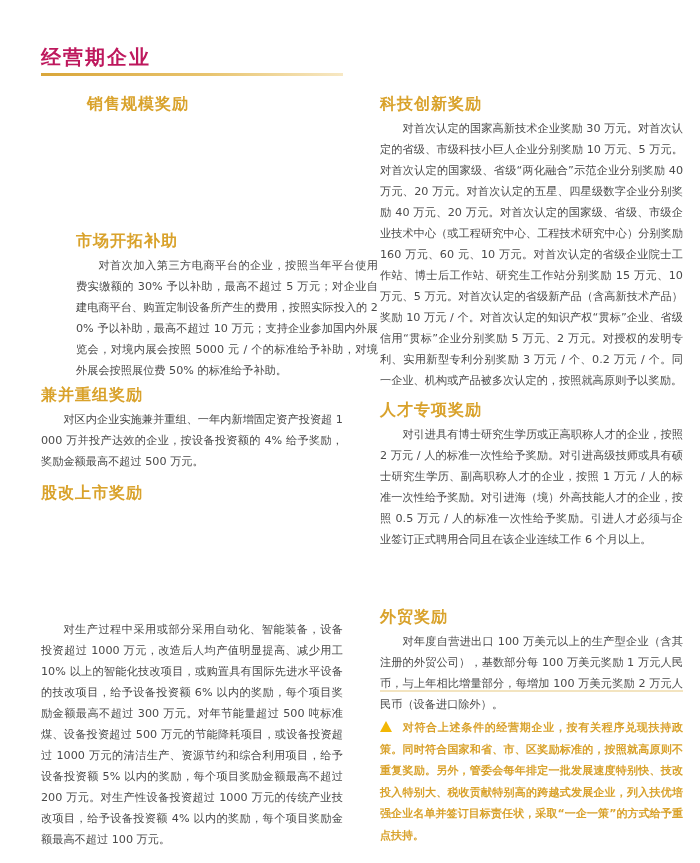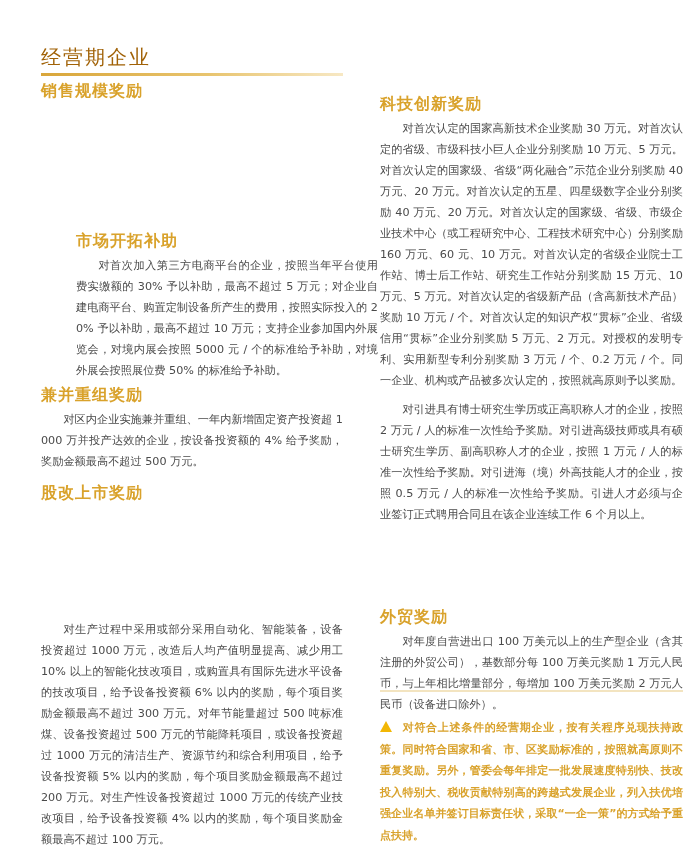--- a/index.html
+++ b/index.html
@@ -25,22 +25,22 @@
       top: 0;
     }
     .col-left { left: 41px; width: 302px; }
     .col-right { left: 380px; width: 303px; }
 
     .page-title {
       position: absolute;
       left: 41px;
       top: 44px;
       font-size: 20px;
-      font-weight: normal;
-      color: #a16207;
+      font-weight: bold;
+      color: #be185d;
       letter-spacing: 2px;
       line-height: 26px;
       text-align: center;
     }
     .title-rule {
       position: absolute;
       left: 41px;
       top: 73px;
       width: 302px;
       height: 3px;
@@ -102,21 +102,21 @@
   </style>
 </head>
 <body>
 
 <div class="page">
 
   <div class="page-title">经营期企业</div>
   <div class="title-rule"></div>
 
   <div class="col col-left">
-    <div class="section" style="top:80px;">
+    <div class="section" style="top:93px;margin-left:46px;">
       <h3 class="section-heading">销售规模奖励</h3>
     </div>
 
     <div class="section" style="top:230px;margin-left:35px;">
       <h3 class="section-heading">市场开拓补助</h3>
       <p class="section-body">对首次加入第三方电商平台的企业，按照当年平台使用费实缴额的 30% 予以补助，最高不超过 5 万元；对企业自建电商平台、购置定制设备所产生的费用，按照实际投入的 20% 予以补助，最高不超过 10 万元；支持企业参加国内外展览会，对境内展会按照 5000 元 / 个的标准给予补助，对境外展会按照展位费 50% 的标准给予补助。</p>
     </div>
 
     <div class="section" style="top:384px;">
       <h3 class="section-heading">兼并重组奖励</h3>
@@ -132,20 +132,21 @@
     </div>
   </div>
 
   <div class="col col-right">
     <div class="section" style="top:93px;">
       <h3 class="section-heading">科技创新奖励</h3>
       <p class="section-body">对首次认定的国家高新技术企业奖励 30 万元。对首次认定的省级、市级科技小巨人企业分别奖励 10 万元、5 万元。对首次认定的国家级、省级“两化融合”示范企业分别奖励 40 万元、20 万元。对首次认定的五星、四星级数字企业分别奖励 40 万元、20 万元。对首次认定的国家级、省级、市级企业技术中心（或工程研究中心、工程技术研究中心）分别奖励 160 万元、60 元、10 万元。对首次认定的省级企业院士工作站、博士后工作站、研究生工作站分别奖励 15 万元、10 万元、5 万元。对首次认定的省级新产品（含高新技术产品）奖励 10 万元 / 个。对首次认定的知识产权“贯标”企业、省级信用“贯标”企业分别奖励 5 万元、2 万元。对授权的发明专利、实用新型专利分别奖励 3 万元 / 个、0.2 万元 / 个。同一企业、机构或产品被多次认定的，按照就高原则予以奖励。</p>
     </div>
 
     <div class="section" style="top:399px;">
+      <h3 class="section-heading">人才专项奖励</h3>
       <p class="section-body">对引进具有博士研究生学历或正高职称人才的企业，按照 2 万元 / 人的标准一次性给予奖励。对引进高级技师或具有硕士研究生学历、副高职称人才的企业，按照 1 万元 / 人的标准一次性给予奖励。对引进海（境）外高技能人才的企业，按照 0.5 万元 / 人的标准一次性给予奖励。引进人才必须与企业签订正式聘用合同且在该企业连续工作 6 个月以上。</p>
     </div>
 
     <div class="section" style="top:558px;margin-top:48px;">
       <h3 class="section-heading">外贸奖励</h3>
       <p class="section-body">对年度自营进出口 100 万美元以上的生产型企业（含其注册的外贸公司），基数部分每 100 万美元奖励 1 万元人民币，与上年相比增量部分，每增加 100 万美元奖励 2 万元人民币（设备进口除外）。</p>
     </div>
   </div>
 
   <div class="right-rule"></div>

